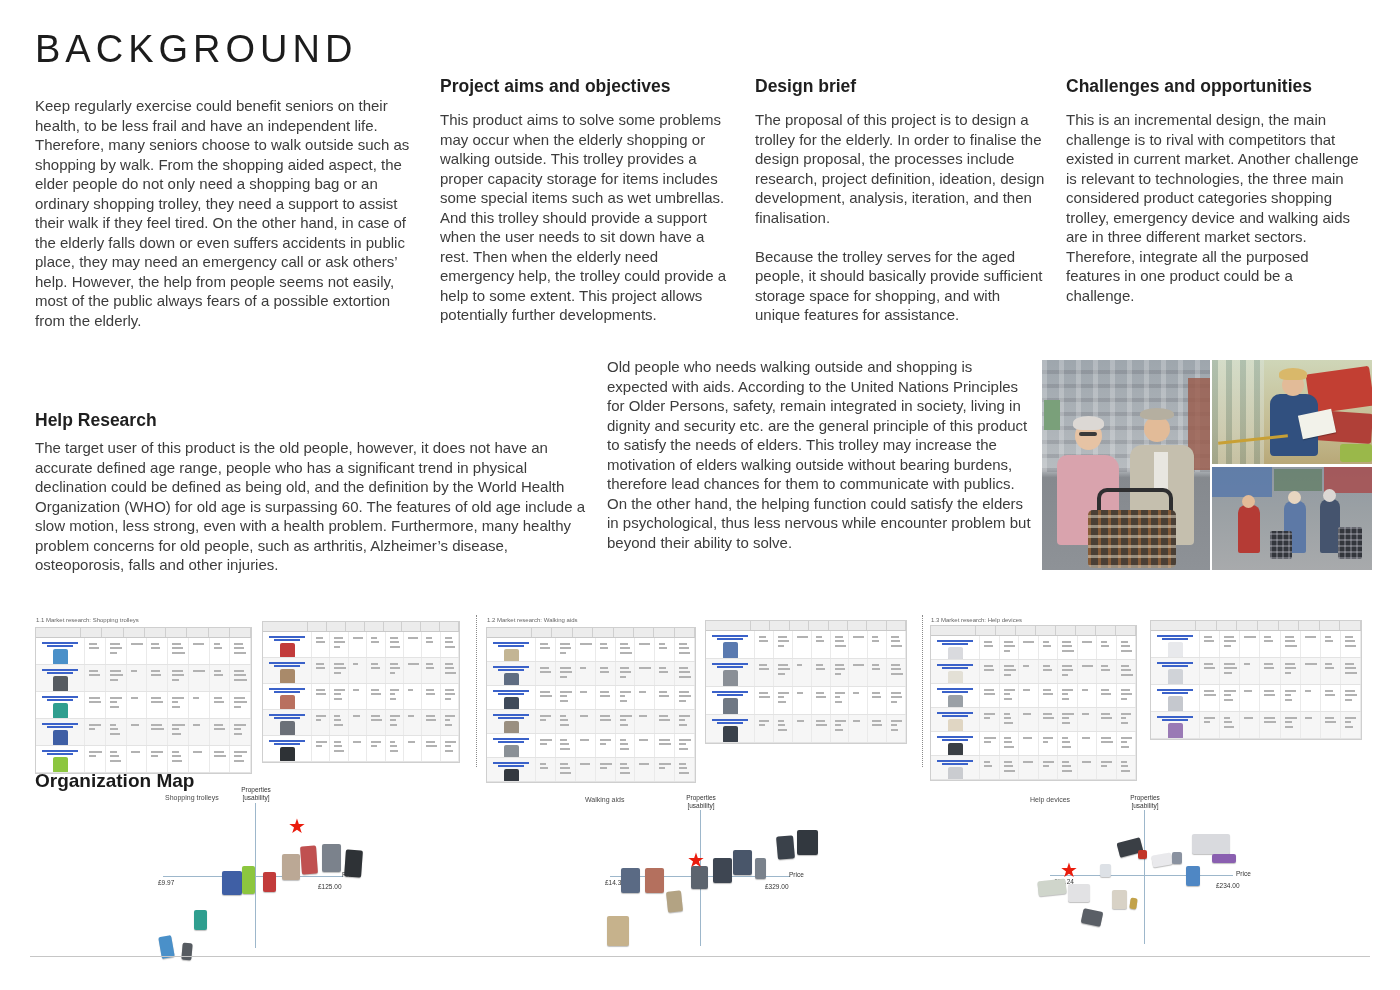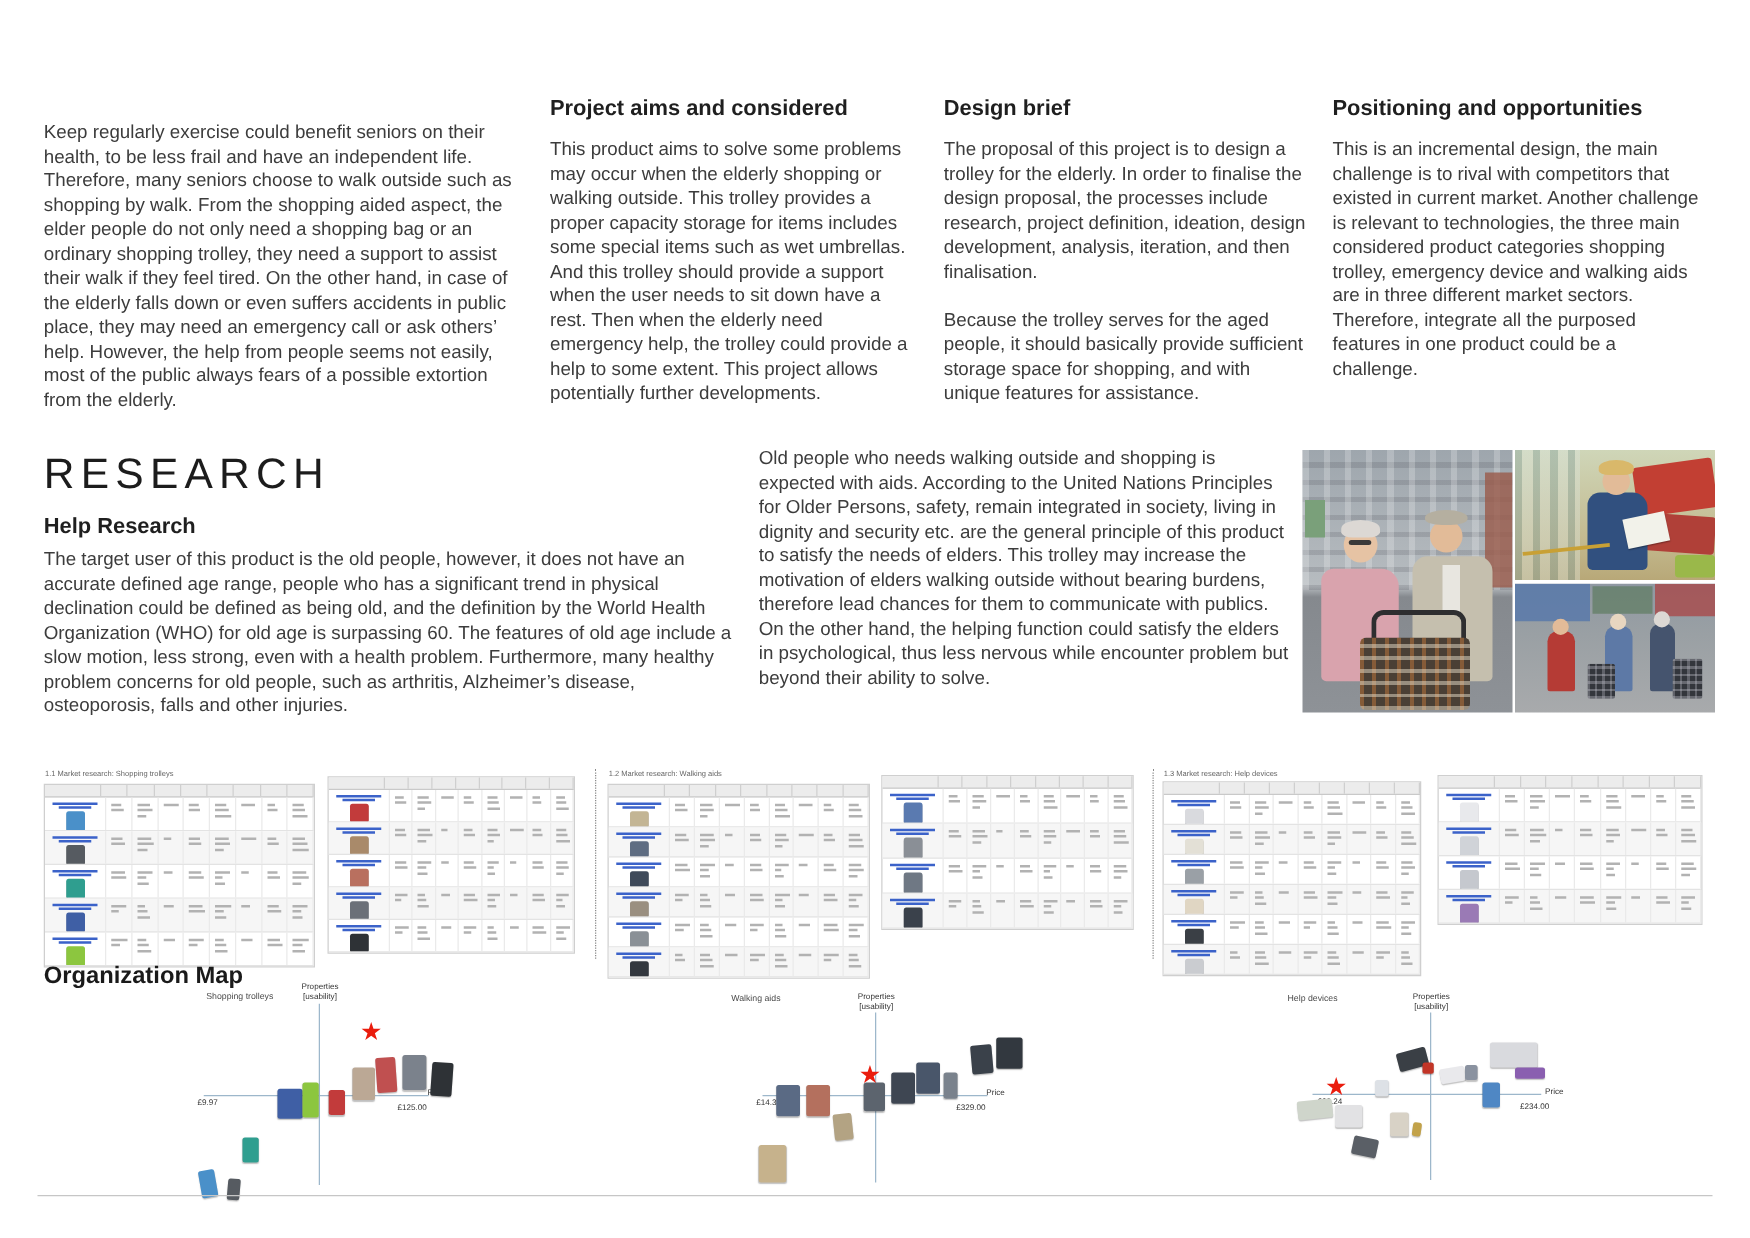--- a/index.html
+++ b/index.html
@@ -38,34 +38,34 @@
   .price{font-size:6.5px;color:#333;white-space:nowrap;}
   .map-item{border-radius:2px;box-shadow:0 1px 1px rgba(0,0,0,.25);}
   .map-star{color:#ea1c0d;font-size:20px;line-height:20px;}
   .hairline{height:1px;background:#c6c6c6;}
 </style>
 </head>
 <body>
 
 <div id="poster">
 
+  <div class="abs big-title" style="left:35px;top:28px;">BACKGROUND</div>
   <div class="abs body-text" style="left:35px;top:96px;width:378px;">Keep regularly exercise could benefit seniors on their health, to be less frail and have an independent life. Therefore, many seniors choose to walk outside such as shopping by walk. From the shopping aided aspect, the elder people do not only need a shopping bag or an ordinary shopping trolley, they need a support to assist their walk if they feel tired. On the other hand, in case of the elderly falls down or even suffers accidents in public place, they may need an emergency call or ask others’ help. However, the help from people seems not easily, most of the public always fears of a possible extortion from the elderly.</div>
 
-  <div class="abs col-head" style="left:440px;top:76px;">Project aims and considered</div>
+  <div class="abs col-head" style="left:440px;top:76px;">Project aims and objectives</div>
   <div class="abs body-text" style="left:440px;top:110px;width:295px;">This product aims to solve some problems may occur when the elderly shopping or walking outside. This trolley provides a proper capacity storage for items includes some special items such as wet umbrellas. And this trolley should provide a support when the user needs to sit down have a rest. Then when the elderly need emergency help, the trolley could provide a help to some extent. This project allows potentially further developments.</div>
 
   <div class="abs col-head" style="left:755px;top:76px;">Design brief</div>
   <div class="abs body-text" style="left:755px;top:110px;width:292px;">The proposal of this project is to design a trolley for the elderly. In order to finalise the design proposal, the processes include research, project definition, ideation, design development, analysis, iteration, and then finalisation.
 
 Because the trolley serves for the aged people, it should basically provide sufficient storage space for shopping, and with unique features for assistance.</div>
 
-  <div class="abs col-head" style="left:1066px;top:76px;">Positioning and opportunities</div>
+  <div class="abs col-head" style="left:1066px;top:76px;">Challenges and opportunities</div>
   <div class="abs body-text" style="left:1066px;top:110px;width:298px;">This is an incremental design, the main challenge is to rival with competitors that existed in current market. Another challenge is relevant to technologies, the three main considered product categories shopping trolley, emergency device and walking aids are in three different market sectors. Therefore, integrate all the purposed features in one product could be a challenge.</div>
 
-  <div class="abs big-title" style="left:35px;top:360px;font-size:34px;">RESEARCH</div>
   <div class="abs col-head" style="left:35px;top:410px;">Help Research</div>
   <div class="abs body-text" style="left:35px;top:438px;width:566px;">The target user of this product is the old people, however, it does not have an accurate defined age range, people who has a significant trend in physical declination could be defined as being old, and the definition by the World Health Organization (WHO) for old age is surpassing 60. The features of old age include a slow motion, less strong, even with a health problem. Furthermore, many healthy problem concerns for old people, such as arthritis, Alzheimer’s disease, osteoporosis, falls and other injuries.</div>
   <div class="abs body-text" style="left:607px;top:357px;width:428px;">Old people who needs walking outside and shopping is expected with aids. According to the United Nations Principles for Older Persons, safety, remain integrated in society, living in dignity and security etc. are the general principle of this product to satisfy the needs of elders. This trolley may increase the motivation of elders walking outside without bearing burdens, therefore lead chances for them to communicate with publics. On the other hand, the helping function could satisfy the elders in psychological, thus less nervous while encounter problem but beyond their ability to solve.</div>
 
   <div class="abs photo" style="left:1042px;top:360px;width:168px;height:210px;background:linear-gradient(180deg,#9ea6ad 0,#b7bcc0 52%,#85898e 56%,#8e9297 100%);">
     <i style="left:0;top:0;width:168px;height:112px;background:repeating-linear-gradient(90deg,rgba(255,255,255,.22) 0 5px,transparent 5px 17px),repeating-linear-gradient(0deg,rgba(70,70,80,.18) 0 4px,transparent 4px 14px);"></i>
     <i style="left:2px;top:40px;width:16px;height:30px;background:#7aa07a;"></i>
     <i style="left:146px;top:18px;width:22px;height:92px;background:#9a5a4a;opacity:.8;"></i>
     <i style="left:15px;top:95px;width:62px;height:90px;background:#d9a3ad;border-radius:10px 14px 4px 4px;"></i>
     <i style="left:33px;top:62px;width:27px;height:28px;background:#e6c3a4;border-radius:50%;"></i>

